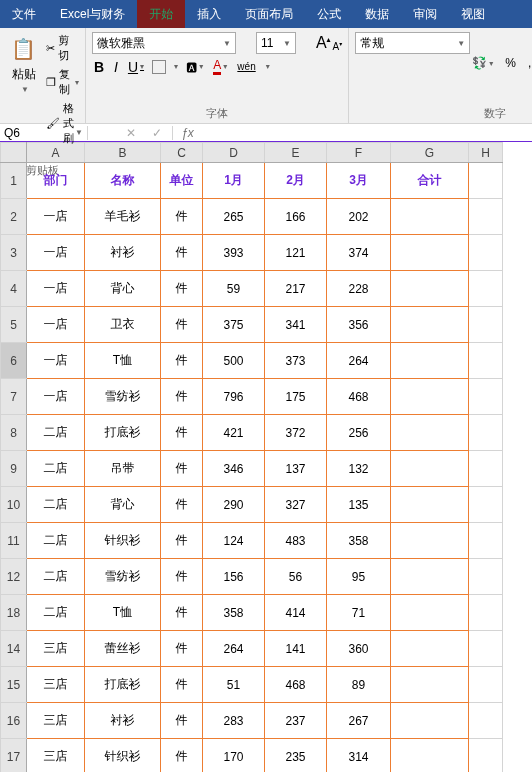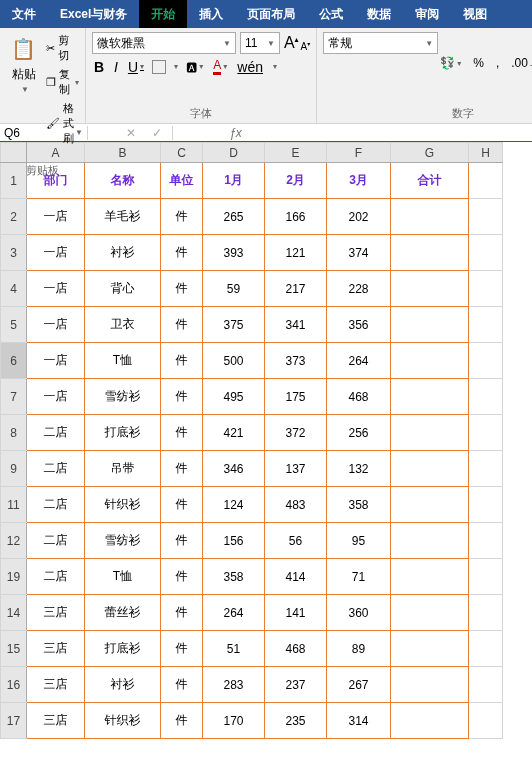--- a/index.html
+++ b/index.html
@@ -1,37 +1,37 @@
 <!DOCTYPE html>
 <html><head>
 <meta charset="utf-8">
 <style>
   * { box-sizing: border-box; margin: 0; padding: 0; font-family: "Microsoft YaHei", sans-serif; }
   body { background: #fff; width: 532px; height: 780px; overflow: hidden; font-size: 12px; }
   
   
-  .menubar { background: #2a579a; color: #fff; height: 28px; display: flex; align-items: stretch; font-weight: bold; }
+  .menubar { background: #2a579a; color: #fff; height: 28px; display: flex; align-items: stretch; }
   .menubar-item { padding: 0 12px; display: flex; align-items: center; cursor: pointer; }
-  .menubar-item.active { background: #000000; color: #21a366; }
+  .menubar-item.active { background: #7f1d1d; color: #21a366; }
   
   
   .ribbon { background: #f1f1f1; border-bottom: 1px solid #d4d4d4; height: 96px; display: flex; }
   .ribbon-group { border-right: 1px solid #d4d4d4; display: flex; flex-direction: column; justify-content: space-between; padding: 4px 6px 2px 6px; }
   .ribbon-group-label { text-align: center; color: #666; font-size: 11px; margin-top: 16px; }
   .ribbon-body { display: flex; flex: 1; }
   
   .clip-group { width: 110px; }
   .clip-body { display: flex; gap: 4px; }
   .paste-btn { display: flex; flex-direction: column; align-items: center; gap: 2px; padding: 2px 4px; cursor: pointer; }
   .paste-icon { width: 28px; height: 30px; display: flex; align-items: center; justify-content: center; font-size: 20px; }
   .clip-side { display: flex; flex-direction: column; gap: 2px; }
   .clip-small { display: flex; align-items: center; gap: 3px; cursor: pointer; font-size: 11px; padding: 1px 0; }
   
   .font-group { width: 268px; }
-  .font-row1 { display: flex; gap: 4px; align-items: center; }
+  .font-row1 { display: flex; gap: 20px; align-items: center; }
   .font-row2 { display: flex; gap: 6px; align-items: center; margin-top: 4px; }
   .font-name { width: 144px; height: 22px; border: 1px solid #ababab; background: #fff; padding: 0 4px; display: flex; align-items: center; justify-content: space-between; cursor: pointer; }
   .font-size { width: 40px; height: 22px; border: 1px solid #ababab; background: #fff; padding: 0 4px; display: flex; align-items: center; justify-content: space-between; cursor: pointer; }
   .font-AA { display: flex; gap: 2px; }
   .AA-big { font-size: 16px; cursor: pointer; }
   .AA-small { font-size: 10px; cursor: pointer; align-self: flex-end; }
   .fbtn { cursor: pointer; padding: 0 2px; display: flex; align-items: center; }
   .bold { font-weight: bold; font-size: 14px; }
   .italic { font-style: italic; font-size: 14px; }
   .underline { text-decoration: underline; font-size: 14px; }
@@ -40,21 +40,21 @@
   .num-group { flex: 1; }
   .num-fmt { width: 115px; height: 22px; border: 1px solid #ababab; background: #fff; padding: 0 4px; display: flex; align-items: center; justify-content: space-between; cursor: pointer; }
   .num-row2 { display: flex; gap: 8px; align-items: center; margin-top: 4px; }
   
   
   .fbar { height: 18px; border-bottom: 1px solid #6d28d9; display: flex; align-items: center; background: #fff; }
   .namebox { width: 88px; border-right: 1px solid #d4d4d4; display: flex; align-items: center; justify-content: space-between; padding: 0 4px; }
   .namebox-dd { font-size: 8px; color: #666; cursor: pointer; }
   .fbar-gap { width: 28px; border-right: 1px solid #d4d4d4; }
   .fbar-btns { display: flex; align-items: center; gap: 16px; padding: 0 10px; color: #aaa; border-right: 1px solid #d4d4d4; }
-  .fx { font-style: italic; color: #777; display: flex; align-items: center; padding: 0 8px; margin-left: 48px; }
+  .fx { font-style: italic; color: #777; display: flex; align-items: center; padding: 0 8px; }
   
   
   .sheet-area { overflow: auto; height: calc(780px - 28px - 96px - 26px); background: #fff; }
   .sheet { border-collapse: collapse; table-layout: fixed; }
   .sheet th, .sheet td { border: 1px solid #d4d4d4; font-size: 12px; font-weight: normal; }
   .corner { width: 26px; height: 20px; background: #e6e6e6; border-right: 1px solid #aaa !important; border-bottom: 1px solid #aaa !important; }
   .colhdr { height: 20px; background: #e6e6e6; text-align: center; color: #444; border-bottom: 1px solid #aaa !important; }
   .rowhdr { width: 26px; background: #e6e6e6; text-align: center; color: #444; border-right: 1px solid #aaa !important; }
   .rowhdr.active { background: #ccc; }
   .w-A { width: 58px; } .w-B { width: 76px; } .w-C { width: 42px; }
@@ -126,21 +126,21 @@
         <span class="fbtn bold">B</span>
         <span class="fbtn italic">I</span>
         <span class="fbtn underline">U<span class="dd">▾</span></span>
         <span class="fbtn" style="border:1px solid #888;width:14px;height:14px;"></span>
           <span class="dd">▾</span>
         <span class="fbtn">🅰<span class="dd">▾</span></span>
         <span class="fbtn">
             <span style="color:#c00;border-bottom:3px solid #c00;">A</span>
             <span class="dd">▾</span>
           </span>
-        <span class="fbtn" style="font-size:14px;text-decoration:underline;">wén</span>
+        <span class="fbtn" style="font-size:10px;text-decoration:underline;">wén</span>
           <span class="dd">▾</span>
       </div>
     </div>
     <div class="ribbon-group-label">字体</div>
   </div>
 
   <div class="ribbon-group num-group">
     <div class="ribbon-body" style="flex-direction:row;">
       <div class="num-fmt">
         <span>常规</span>
@@ -252,21 +252,21 @@
           <td class="cell">373</td>
           <td class="cell">264</td>
           <td class="cell"></td>
           <td class="emptycell"></td>
         </tr>
         <tr class="data-row">
           <td class="rowhdr">7</td>
           <td class="cell">一店</td>
           <td class="cell">雪纺衫</td>
           <td class="cell">件</td>
-          <td class="cell">495</td>
+          <td class="cell">796</td>
           <td class="cell">175</td>
           <td class="cell">468</td>
           <td class="cell"></td>
           <td class="emptycell"></td>
         </tr>
         <tr class="data-row">
           <td class="rowhdr">8</td>
           <td class="cell">二店</td>
           <td class="cell">打底衫</td>
           <td class="cell">件</td>
@@ -281,20 +281,31 @@
           <td class="cell">二店</td>
           <td class="cell">吊带</td>
           <td class="cell">件</td>
           <td class="cell">346</td>
           <td class="cell">137</td>
           <td class="cell">132</td>
           <td class="cell"></td>
           <td class="emptycell"></td>
         </tr>
         <tr class="data-row">
+          <td class="rowhdr">10</td>
+          <td class="cell">二店</td>
+          <td class="cell">背心</td>
+          <td class="cell">件</td>
+          <td class="cell">290</td>
+          <td class="cell">327</td>
+          <td class="cell">135</td>
+          <td class="cell"></td>
+          <td class="emptycell"></td>
+        </tr>
+        <tr class="data-row">
           <td class="rowhdr">11</td>
           <td class="cell">二店</td>
           <td class="cell">针织衫</td>
           <td class="cell">件</td>
           <td class="cell">124</td>
           <td class="cell">483</td>
           <td class="cell">358</td>
           <td class="cell"></td>
           <td class="emptycell"></td>
         </tr>
@@ -303,21 +314,21 @@
           <td class="cell">二店</td>
           <td class="cell">雪纺衫</td>
           <td class="cell">件</td>
           <td class="cell">156</td>
           <td class="cell">56</td>
           <td class="cell">95</td>
           <td class="cell"></td>
           <td class="emptycell"></td>
         </tr>
         <tr class="data-row">
-          <td class="rowhdr">19</td>
+          <td class="rowhdr">18</td>
           <td class="cell">二店</td>
           <td class="cell">T恤</td>
           <td class="cell">件</td>
           <td class="cell">358</td>
           <td class="cell">414</td>
           <td class="cell">71</td>
           <td class="cell"></td>
           <td class="emptycell"></td>
         </tr>
         <tr class="data-row">

